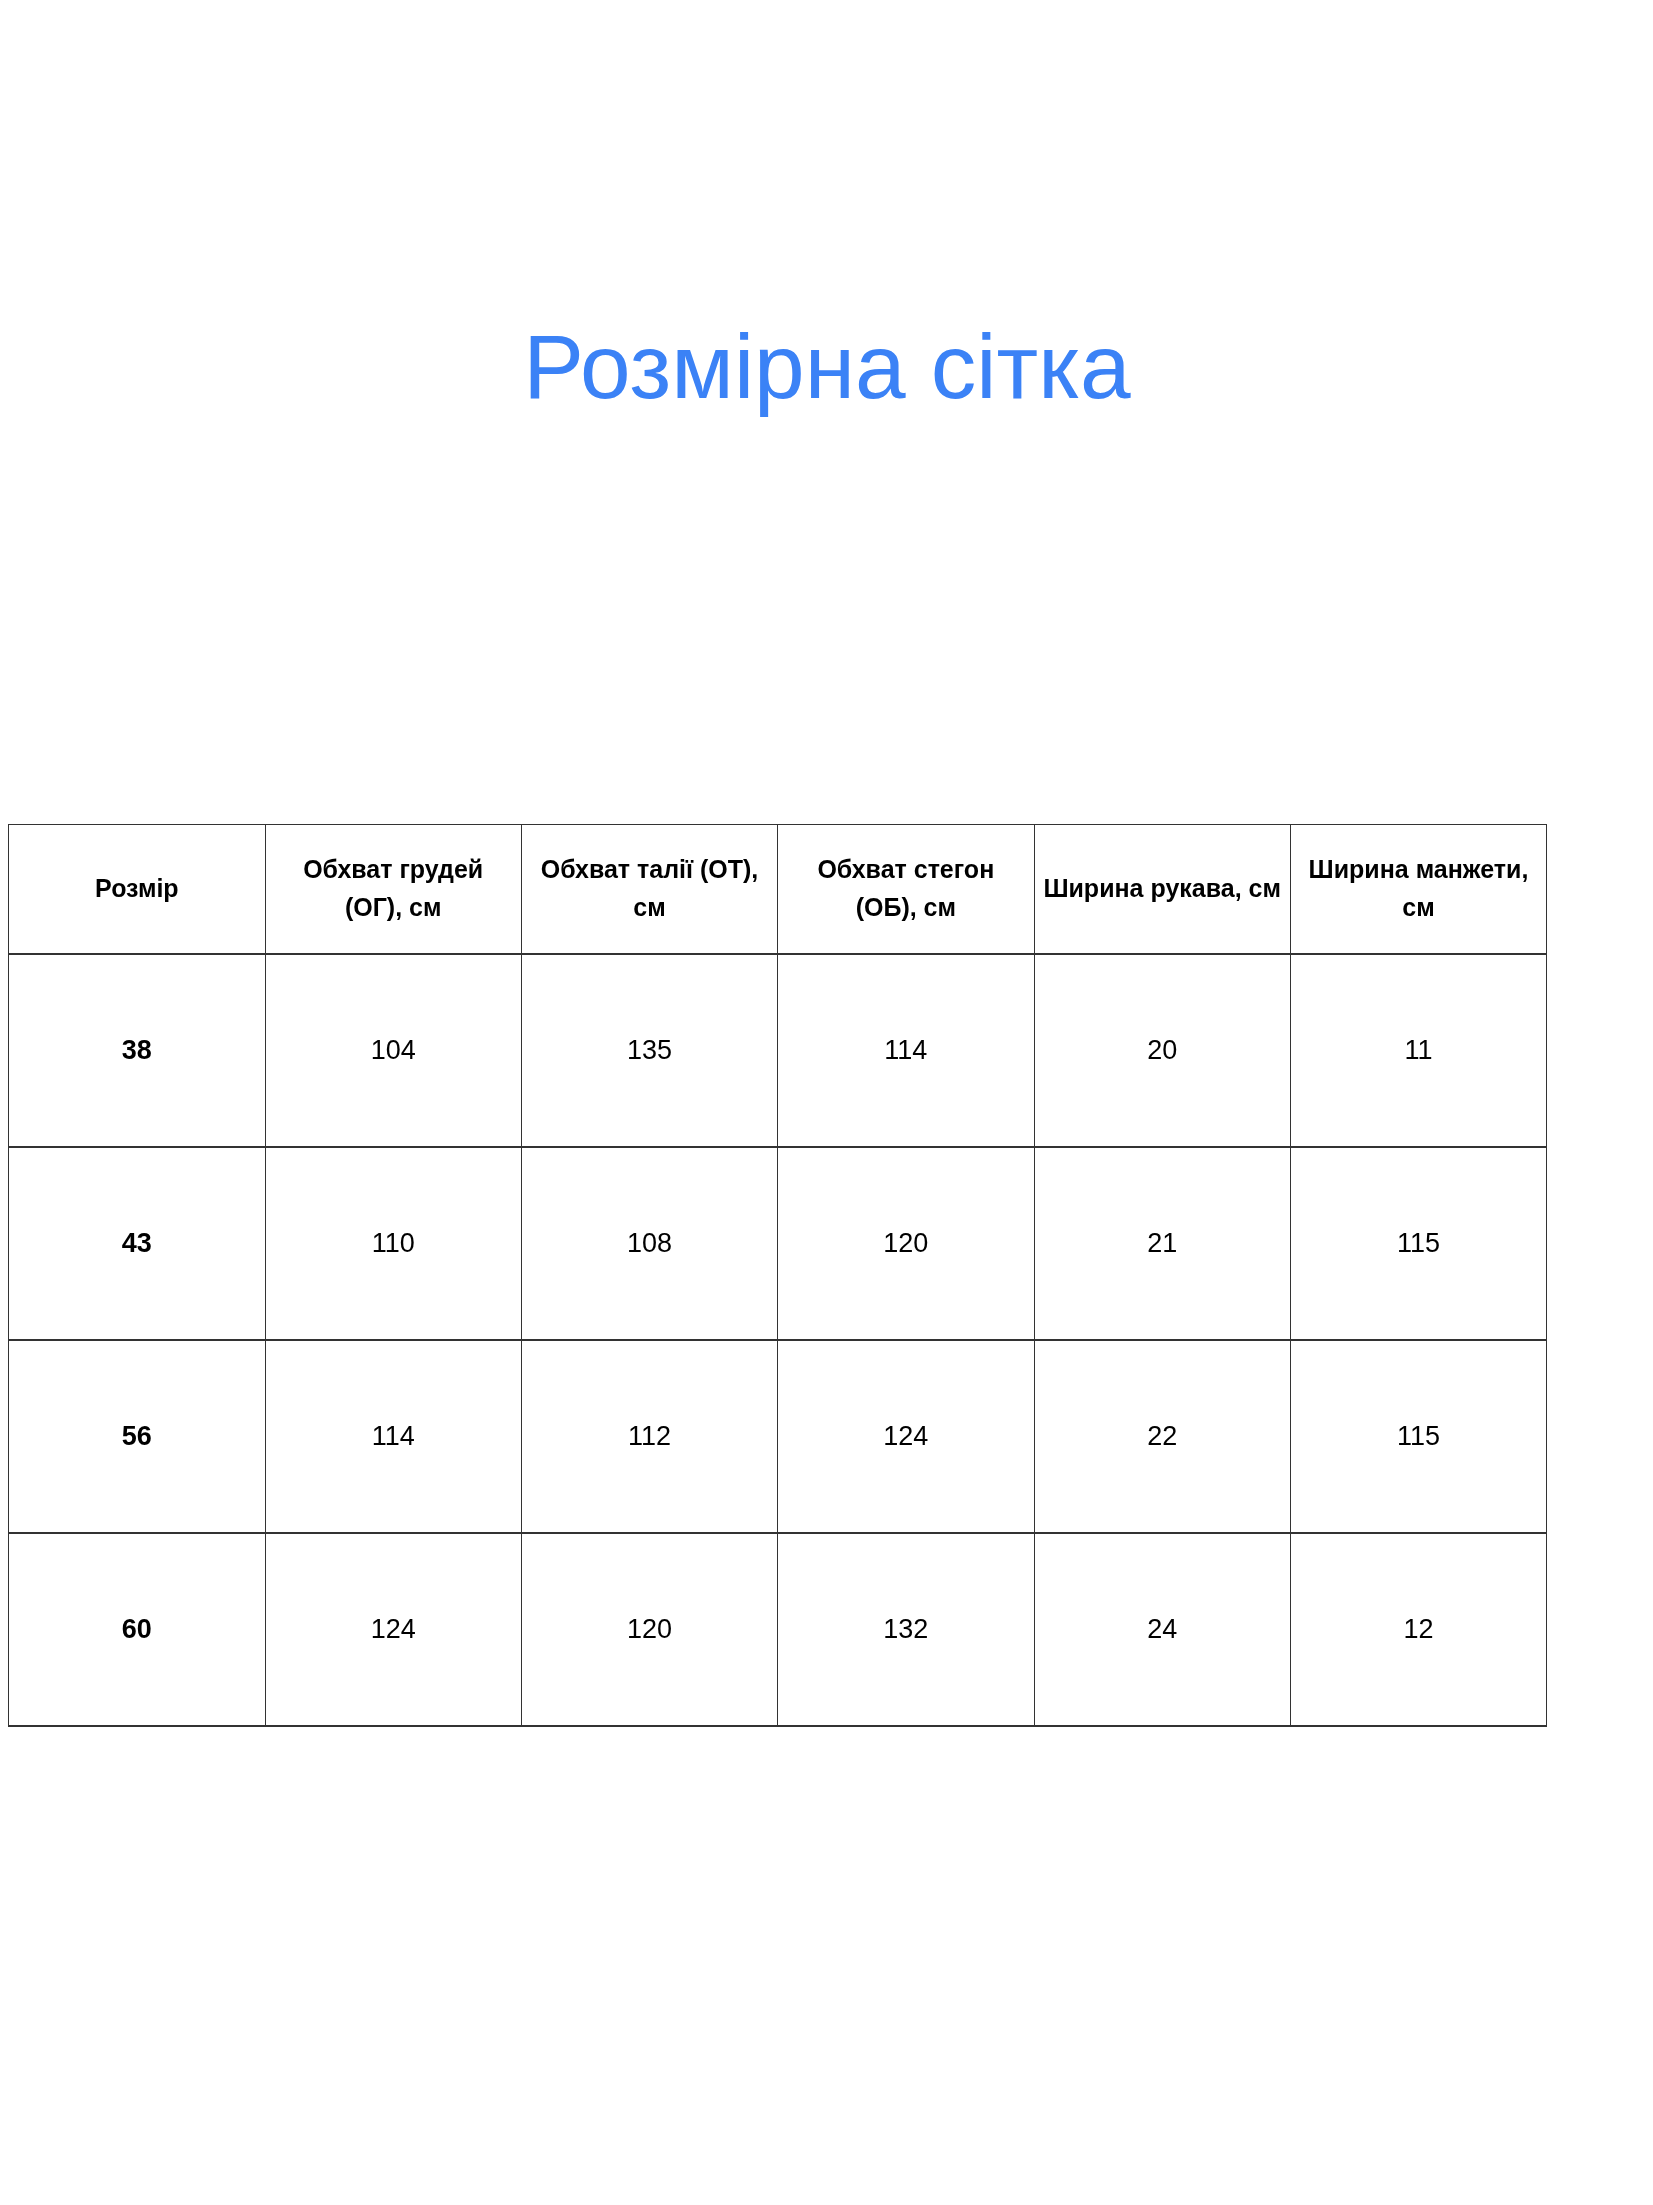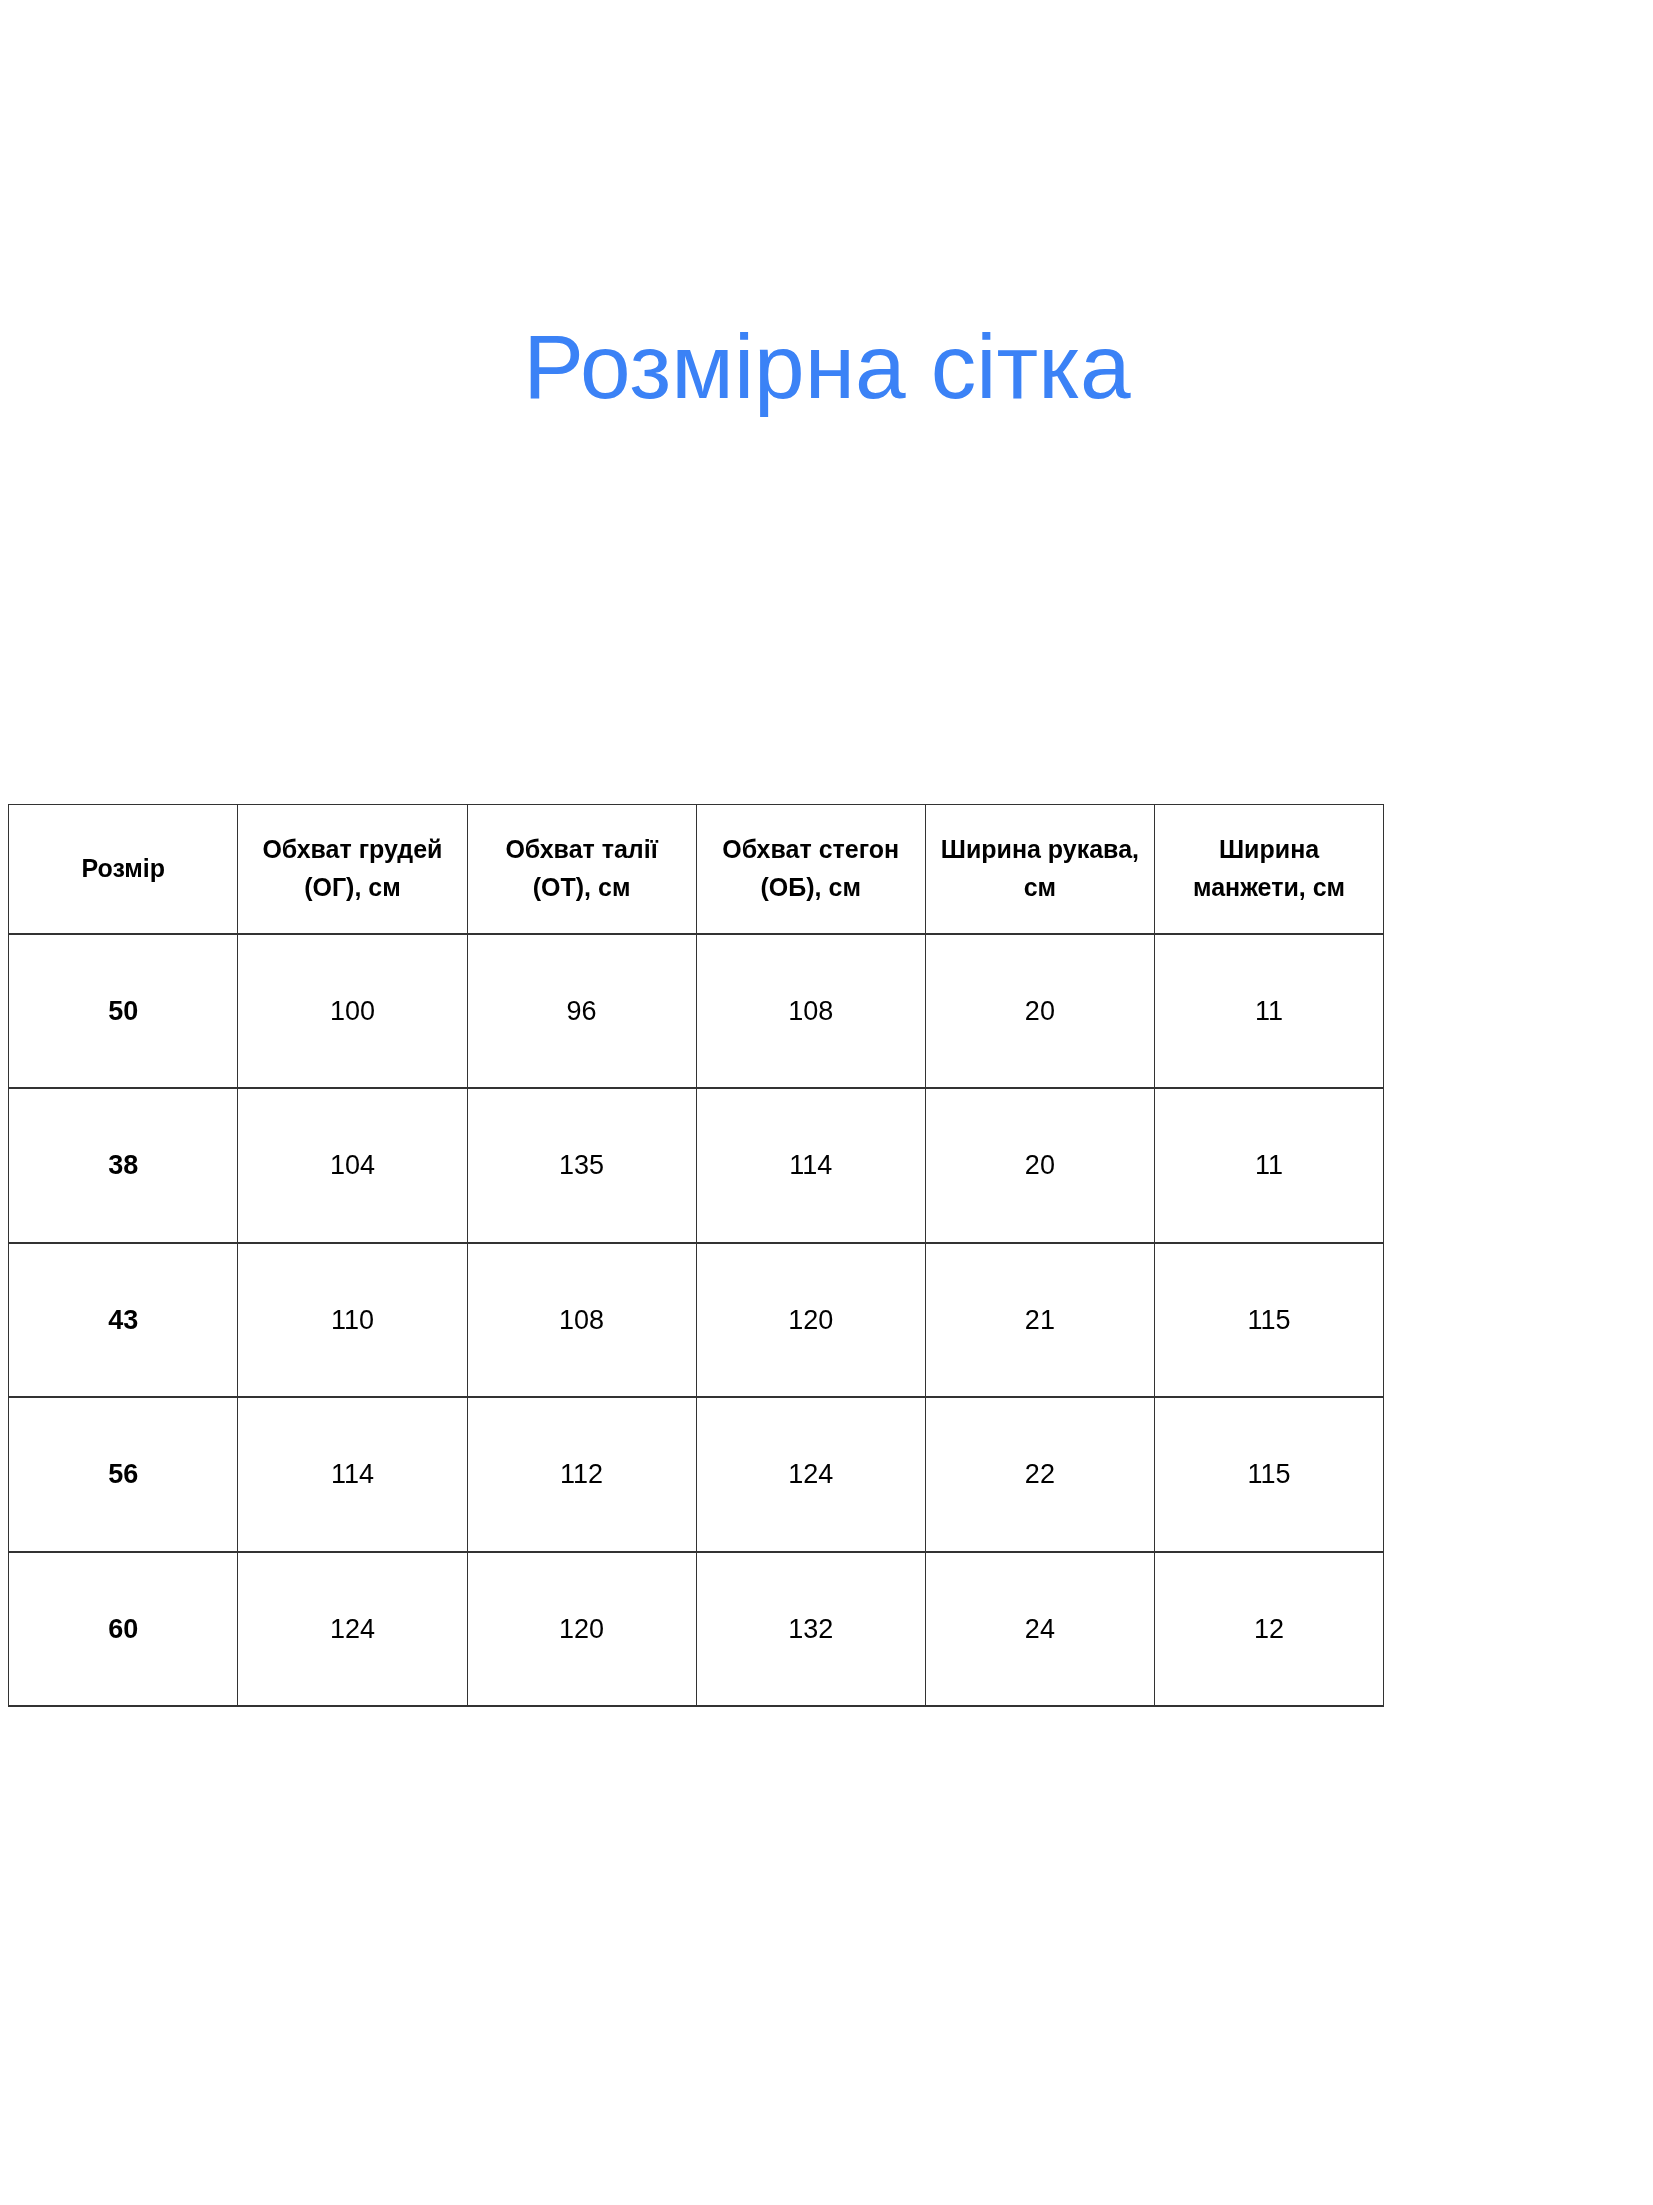--- a/index.html
+++ b/index.html
@@ -22,22 +22,22 @@
     text-align: center;
     font-size: 91px;
     font-weight: 400;
     line-height: 1.1;
     color: #3b82f6;
     letter-spacing: 0px;
   }
   table.size-chart {
     position: absolute;
     left: 8.2px;
-    top: 804px;
-    width: 1376px;
+    top: 824px;
+    width: 1539px;
     height: 903px;
     border-collapse: collapse;
     table-layout: fixed;
     background: #ffffff;
   }
   table.size-chart th,
   table.size-chart td {
     border: 1.6px solid #333333;
     border-top-width: 2.5px;
     border-bottom-width: 2.5px;
@@ -74,28 +74,20 @@
         <th>Розмір</th>
         <th>Обхват грудей (ОГ), см</th>
         <th>Обхват талії (ОТ), см</th>
         <th>Обхват стегон (ОБ), см</th>
         <th>Ширина рукава, см</th>
         <th>Ширина манжети, см</th>
       </tr>
   </thead>
   <tbody id="table-body">
       <tr>
-        <td class="size-cell">50</td>
-        <td>100</td>
-        <td>96</td>
-        <td>108</td>
-        <td>20</td>
-        <td>11</td>
-      </tr>
-      <tr>
         <td class="size-cell">38</td>
         <td>104</td>
         <td>135</td>
         <td>114</td>
         <td>20</td>
         <td>11</td>
       </tr>
       <tr>
         <td class="size-cell">43</td>
         <td>110</td>

